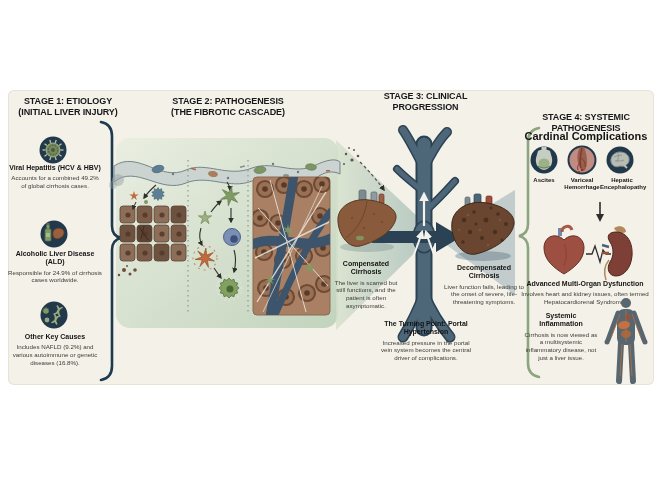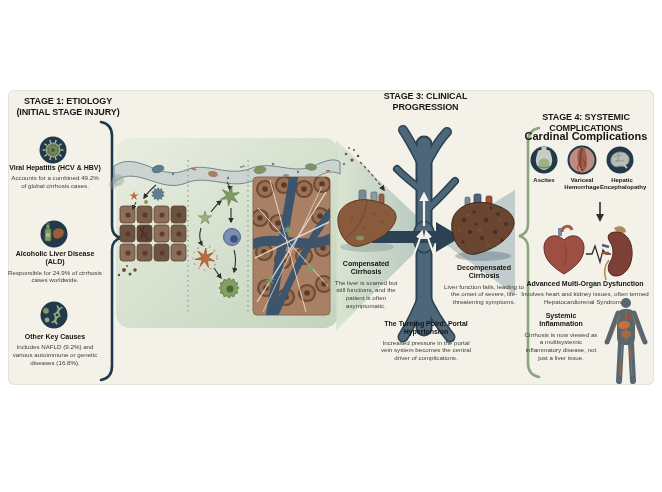--- a/index.html
+++ b/index.html
@@ -267,29 +267,33 @@
             <circle cx="472" cy="140" r="1.3"></circle>
             <circle cx="492" cy="130" r="1.2"></circle>
         <circle cx="480" cy="155" r="1.3"></circle>
             <circle cx="451" cy="140" r="1.2"></circle>
       </g>
     </g>
   </svg>
 
   <div class="abs hdr" style="left:4px;top:6px;width:112px;">
     <div>STAGE 1: ETIOLOGY</div>
-    <div>(INITIAL STAGE INJURY)</div>
+    <div>(INITIAL LIVER INJURY)</div>
+  </div>
+  <div class="abs hdr" style="left:130px;top:6px;width:180px;">
+    <div>STAGE 2: PATHOGENESIS</div>
+    <div>(THE FIBROTIC CASCADE)</div>
   </div>
   <div class="abs hdr" style="left:345px;top:1px;width:145px;">
     <div>STAGE 3: CLINICAL</div>
     <div>PROGRESSION</div>
   </div>
   <div class="abs hdr" style="left:512px;top:22px;width:132px;">
     <div>STAGE 4: SYSTEMIC</div>
-    <div>COMPLICATIONS</div>
+    <div>PATHOGENESIS</div>
   </div>
 
   <div class="abs" style="left:31px;top:46px;">
     <svg width="28" height="28" viewBox="-14 -14 28 28">
       <circle r="13.5" fill="#21394b"></circle>
       <g stroke="#b9c6a2" stroke-width="1.3">
         <line x1="7.5" y1="0" x2="10.5" y2="0"></line>
             <line x1="6.1" y1="4.4" x2="8.5" y2="6.2"></line>
         <line x1="2.3" y1="7.1" x2="3.2" y2="10"></line>
             <line x1="-2.3" y1="7.1" x2="-3.2" y2="10"></line>

